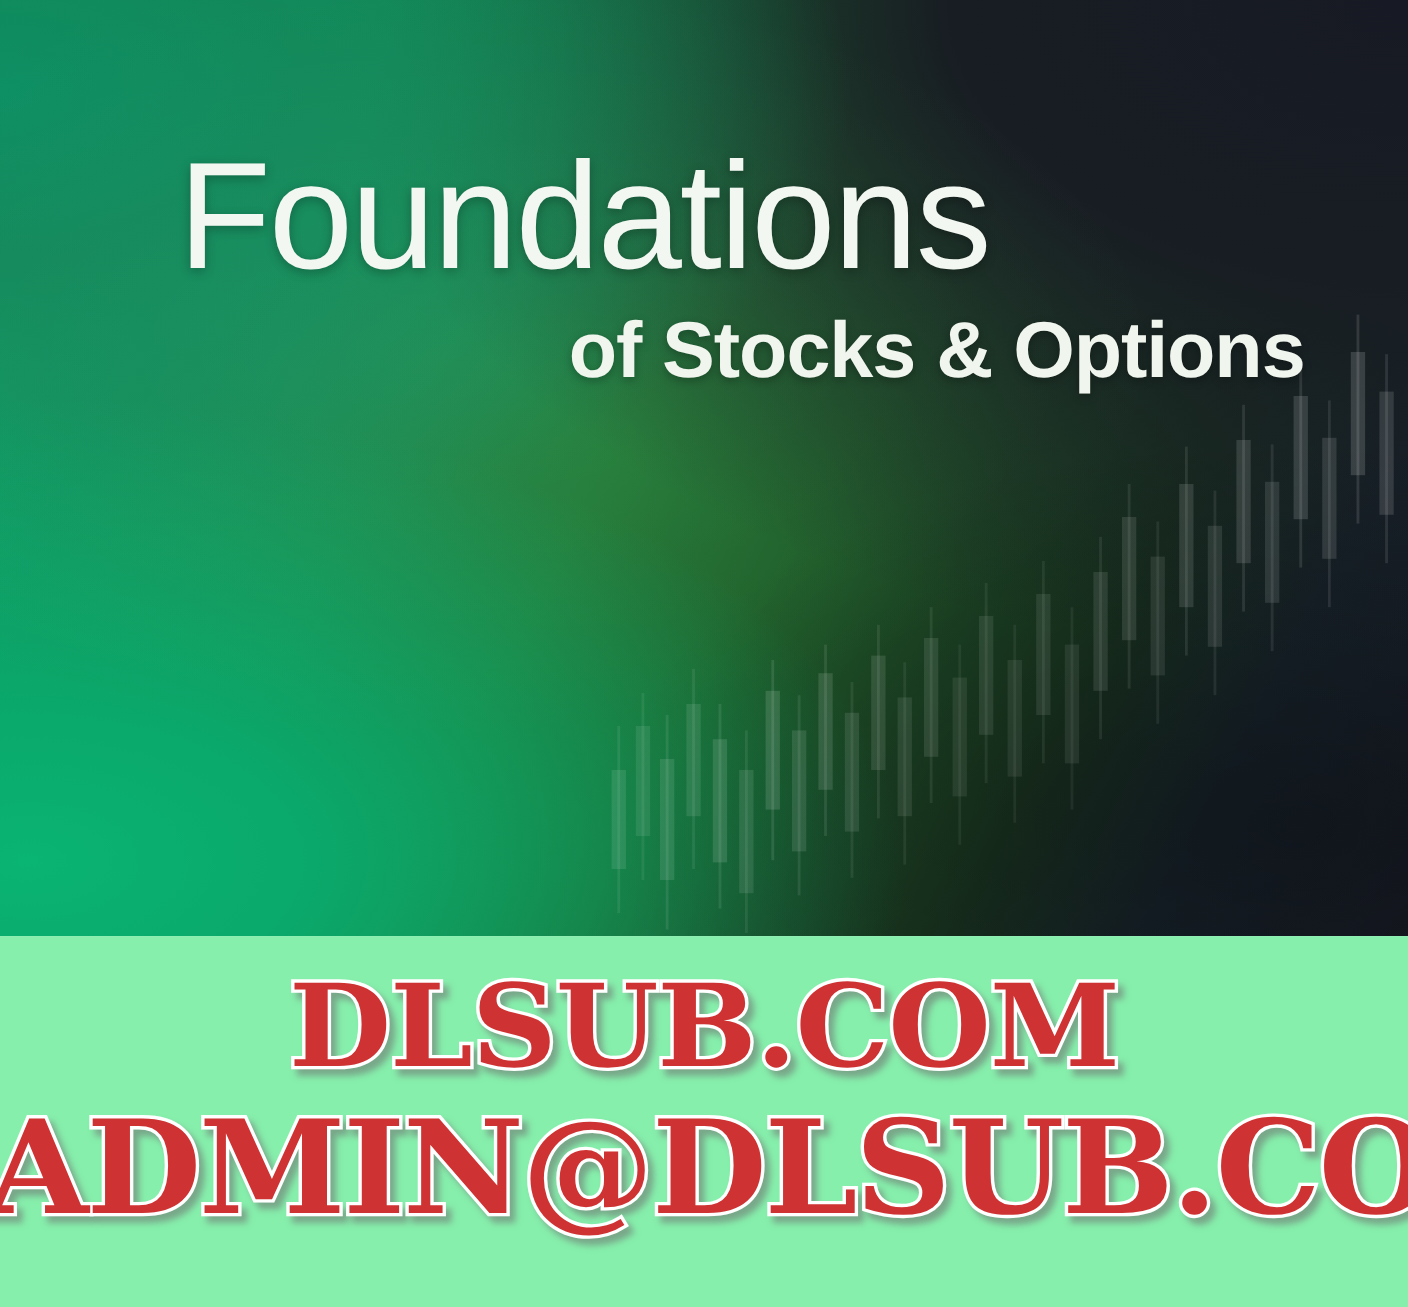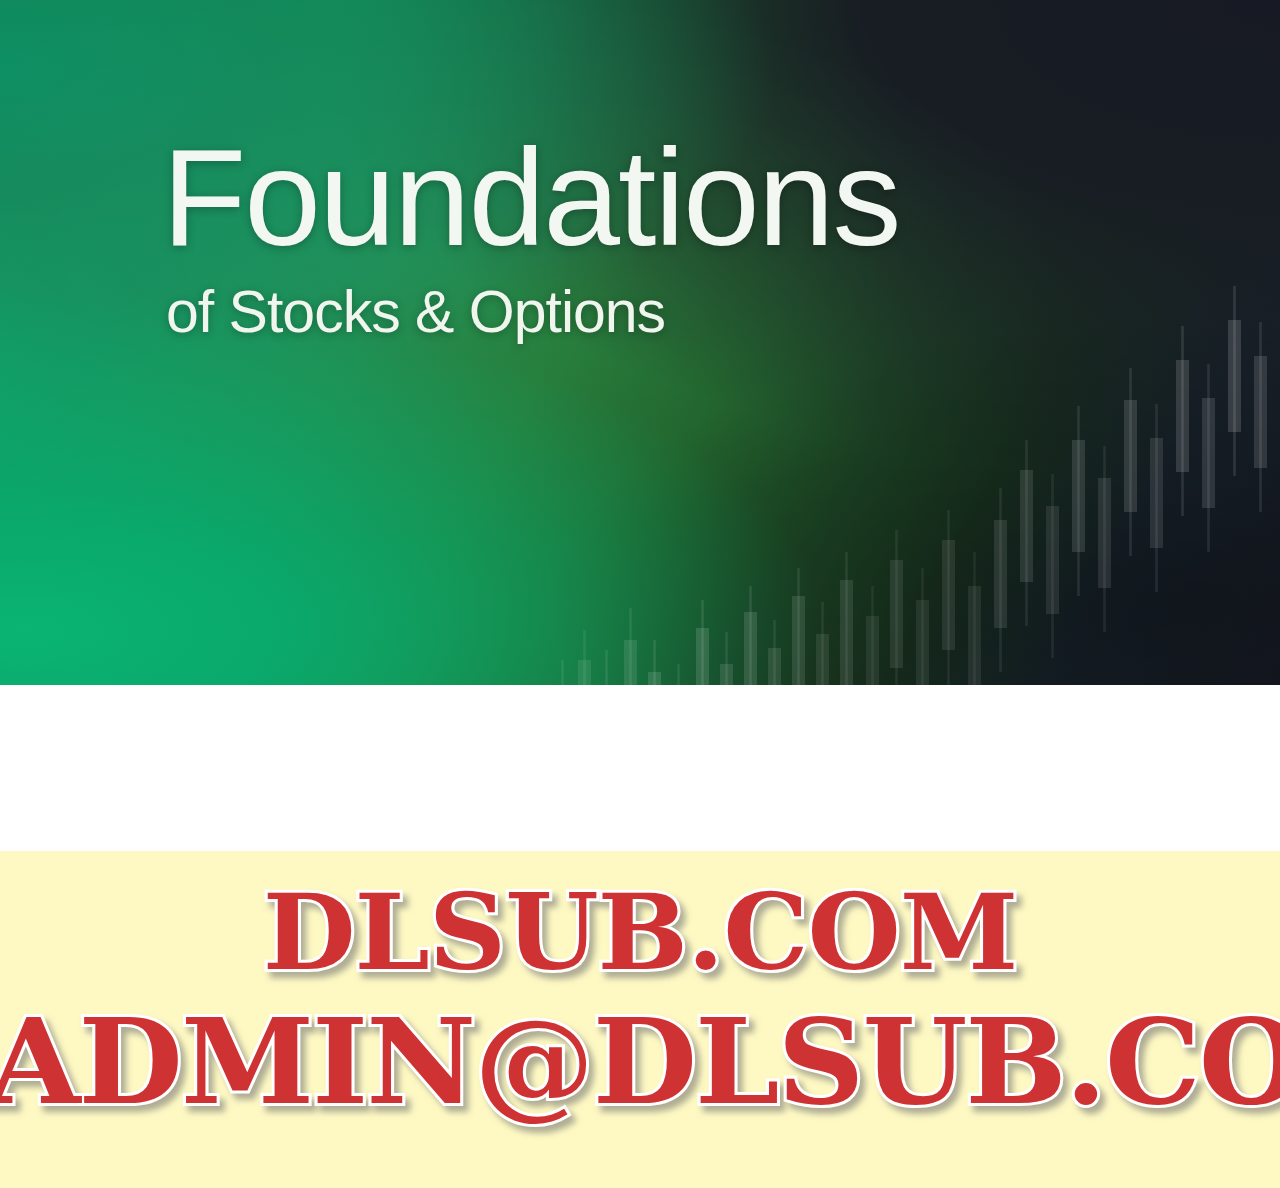--- a/index.html
+++ b/index.html
@@ -3,21 +3,21 @@
 <meta charset="utf-8">
 <style>
   html,body{margin:0;padding:0;background:#ffffff;}
   body{
     width:1280px;height:1188px;overflow:hidden;position:relative;
     font-family:"Liberation Sans", sans-serif;
   }
 
   
   #hero{
-    position:absolute;left:0;top:0;width:1280px;height:685px;overflow:hidden;
+    position:absolute;left:0;top:0;width:1280px;height:851px;overflow:hidden;
     background:
       radial-gradient(120% 95% at 2% 92%,  #0ab472 0%, #0aa96c 16%, rgba(12,150,96,0) 52%),
       radial-gradient(110% 90% at 0% 10%,  #0d8f63 0%, #12895a 20%, rgba(18,130,88,0) 55%),
       radial-gradient(125% 115% at 100% 0%, #171a24 0%, #181d23 26%, rgba(24,30,34,0) 62%),
       linear-gradient(118deg, #0aa96c 0%, #11935c 17%, #1b8a4b 33%, #227c38 45%,
                               #20642c 56%, #1c4524 66%, #18301f 76%, #17222a 86%, #181b25 100%);
   }
   
   #hero-vignette{
     position:absolute;inset:0;
@@ -33,42 +33,43 @@
     position:absolute;left:0;top:0;width:1280px;height:851px;
   }
   .title-main{
     position:absolute;left:162px;top:128px;width:1000px;
     font-size:138px;line-height:1.0;font-weight:300;letter-spacing:-2px;
     color:#f3f7f1;white-space:nowrap;
     text-shadow:0 2px 10px rgba(0,0,0,0.28);
   }
   .title-sub{
     position:absolute;left:166px;top:283px;width:1020px;
-    font-size:59px;line-height:1.0;font-weight:400;letter-spacing:-1px;
+    font-size:72px;line-height:1.0;font-weight:700;letter-spacing:-1px;
     color:#f0f5ee;white-space:nowrap;
     text-shadow:0 2px 9px rgba(0,0,0,0.28);
+    text-align:right;
   }
 
   
   #level-badge{
     position:absolute;left:343px;top:491px;width:541px;height:122px;
     border:5px solid #f4f8f3;box-sizing:border-box;
     display:flex;align-items:center;justify-content:center;
     box-shadow:0 2px 10px rgba(0,0,0,0.22);
   }
   #level-badge-label{
     font-size:76px;font-weight:700;letter-spacing:7px;
     color:#f6faf5;line-height:1;
     transform:scaleX(0.93);
     text-shadow:0 2px 6px rgba(0,0,0,0.25);
   }
 
   
   #watermark{
-    position:absolute;left:0;top:851px;width:1280px;height:337px;background:#fef9c3;
+    position:absolute;left:0;top:851px;width:1280px;height:337px;background:#86efac;
   }
   .wm-line{
     position:absolute;left:0;width:1280px;text-align:center;white-space:nowrap;
     font-family:"DejaVu Serif", serif;
     font-weight:700;color:#cf3232;line-height:1;
     -webkit-text-stroke:6px #ffffff;
     paint-order:stroke fill;
     filter:drop-shadow(5px 6px 3px rgba(110,110,110,0.55));
   }
   #wm-line-1{top:30px;font-size:104px;letter-spacing:-1px;transform:scaleX(1.03);}

